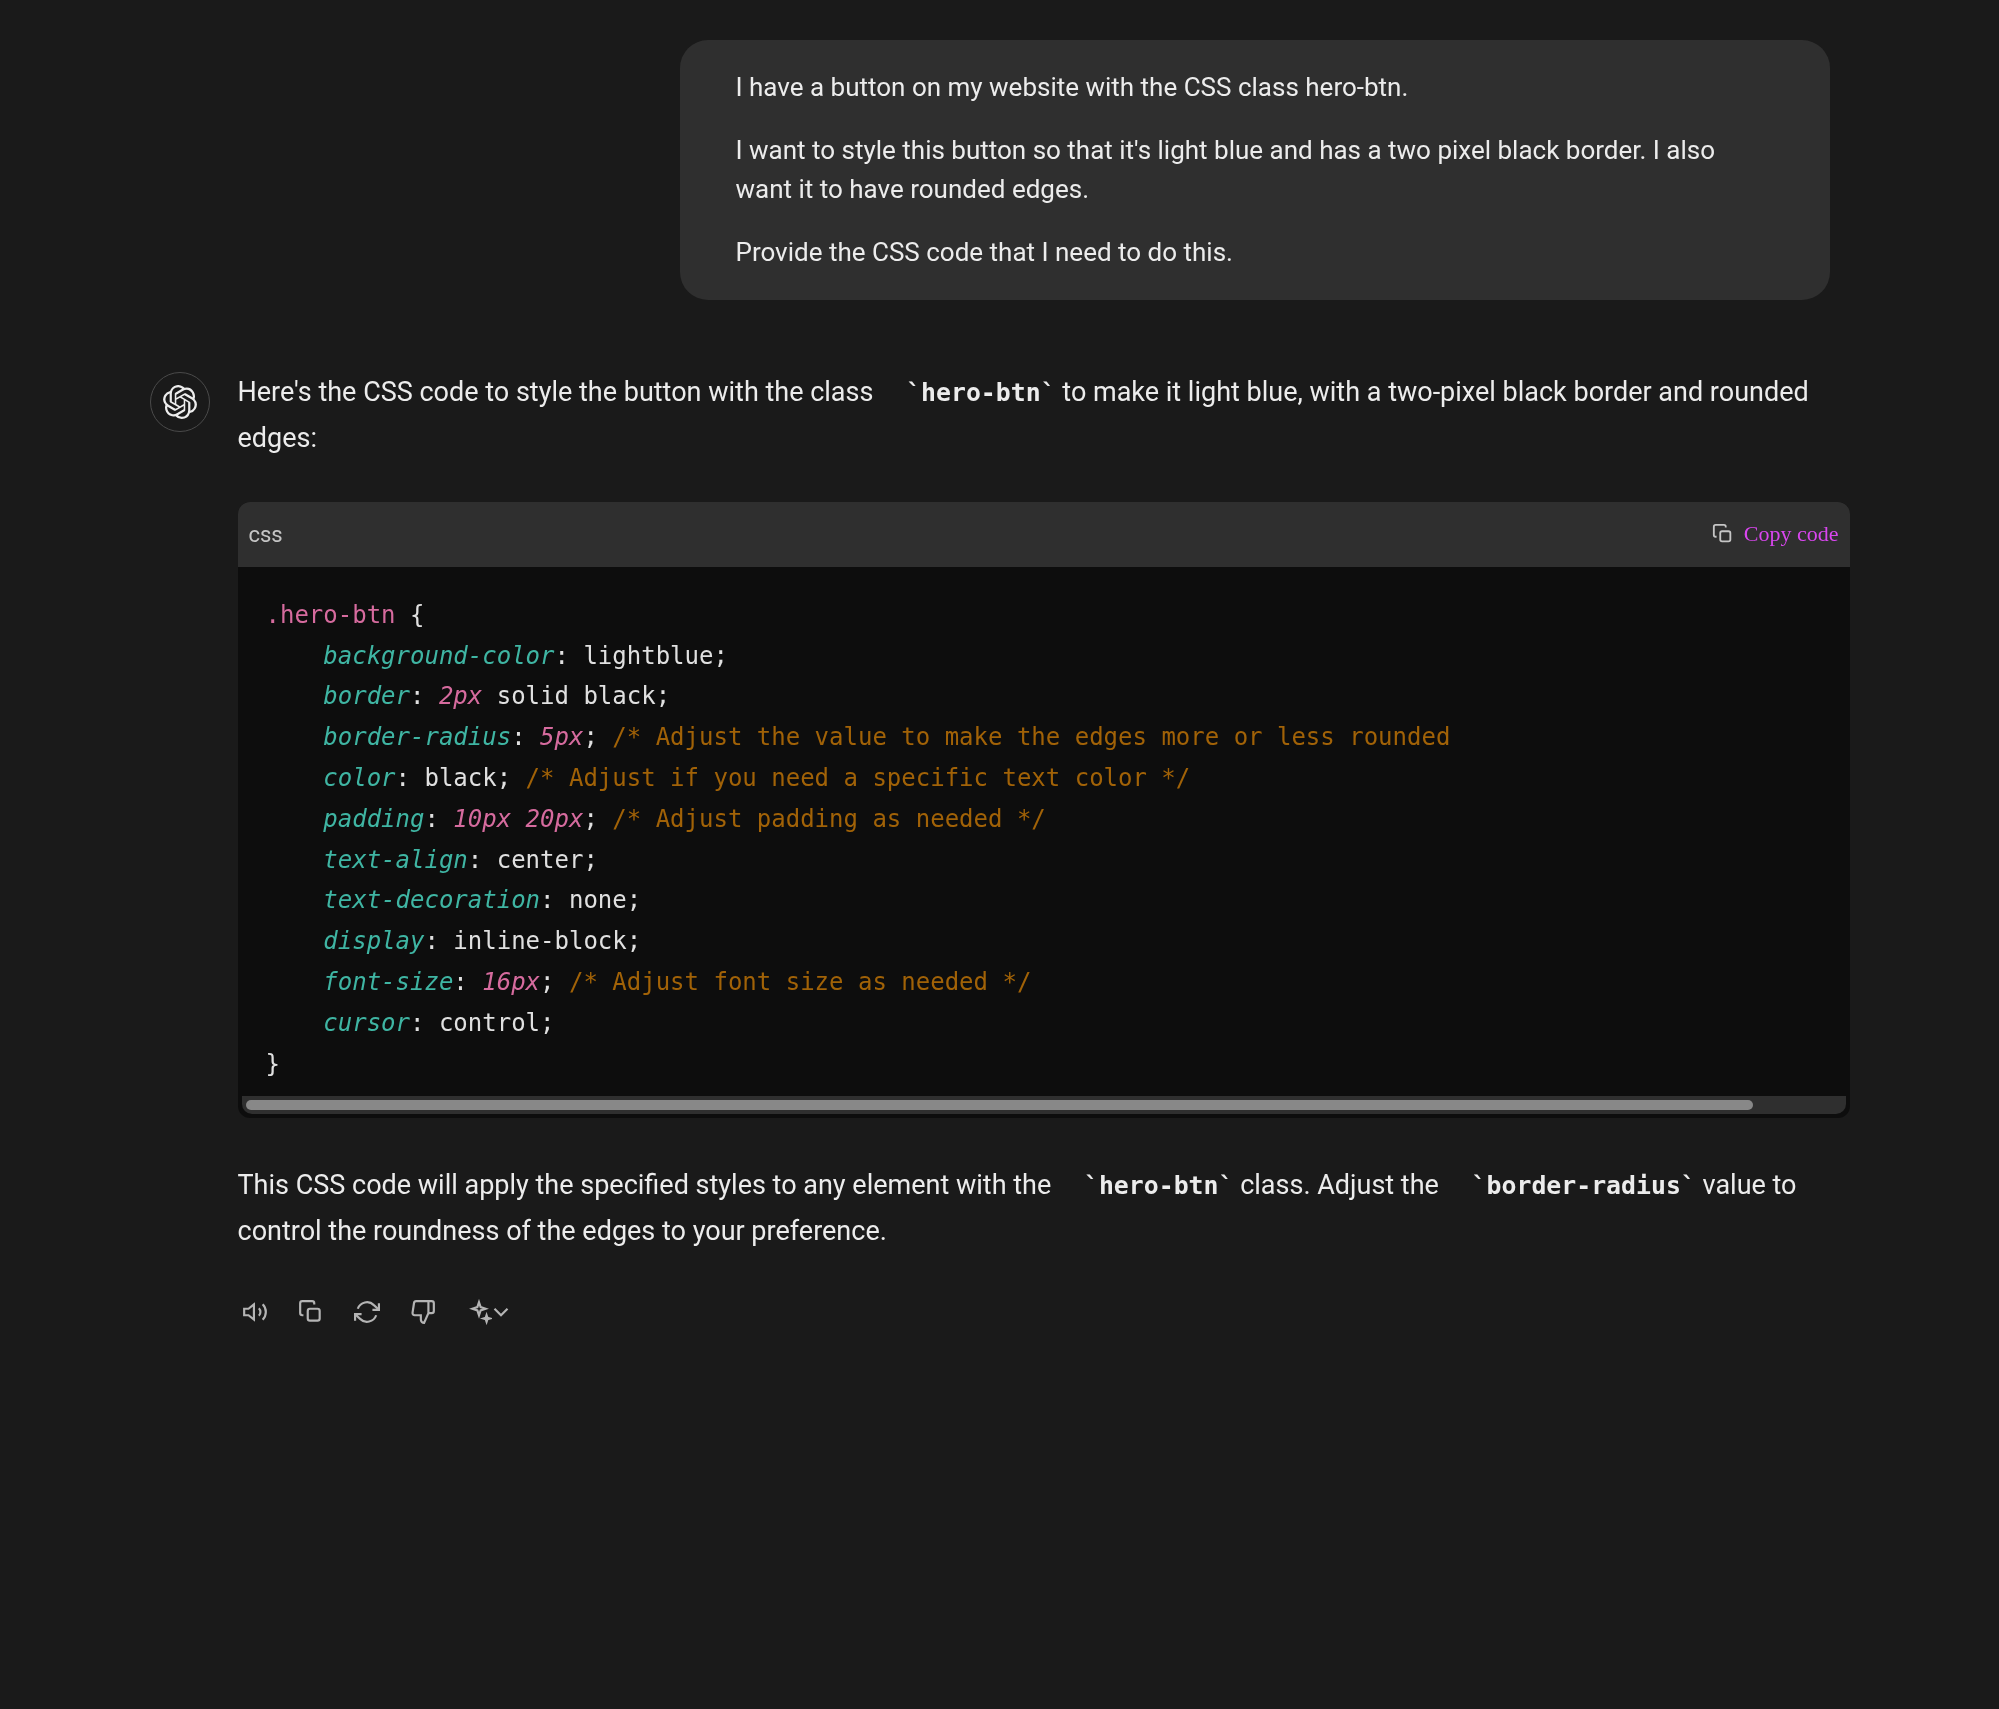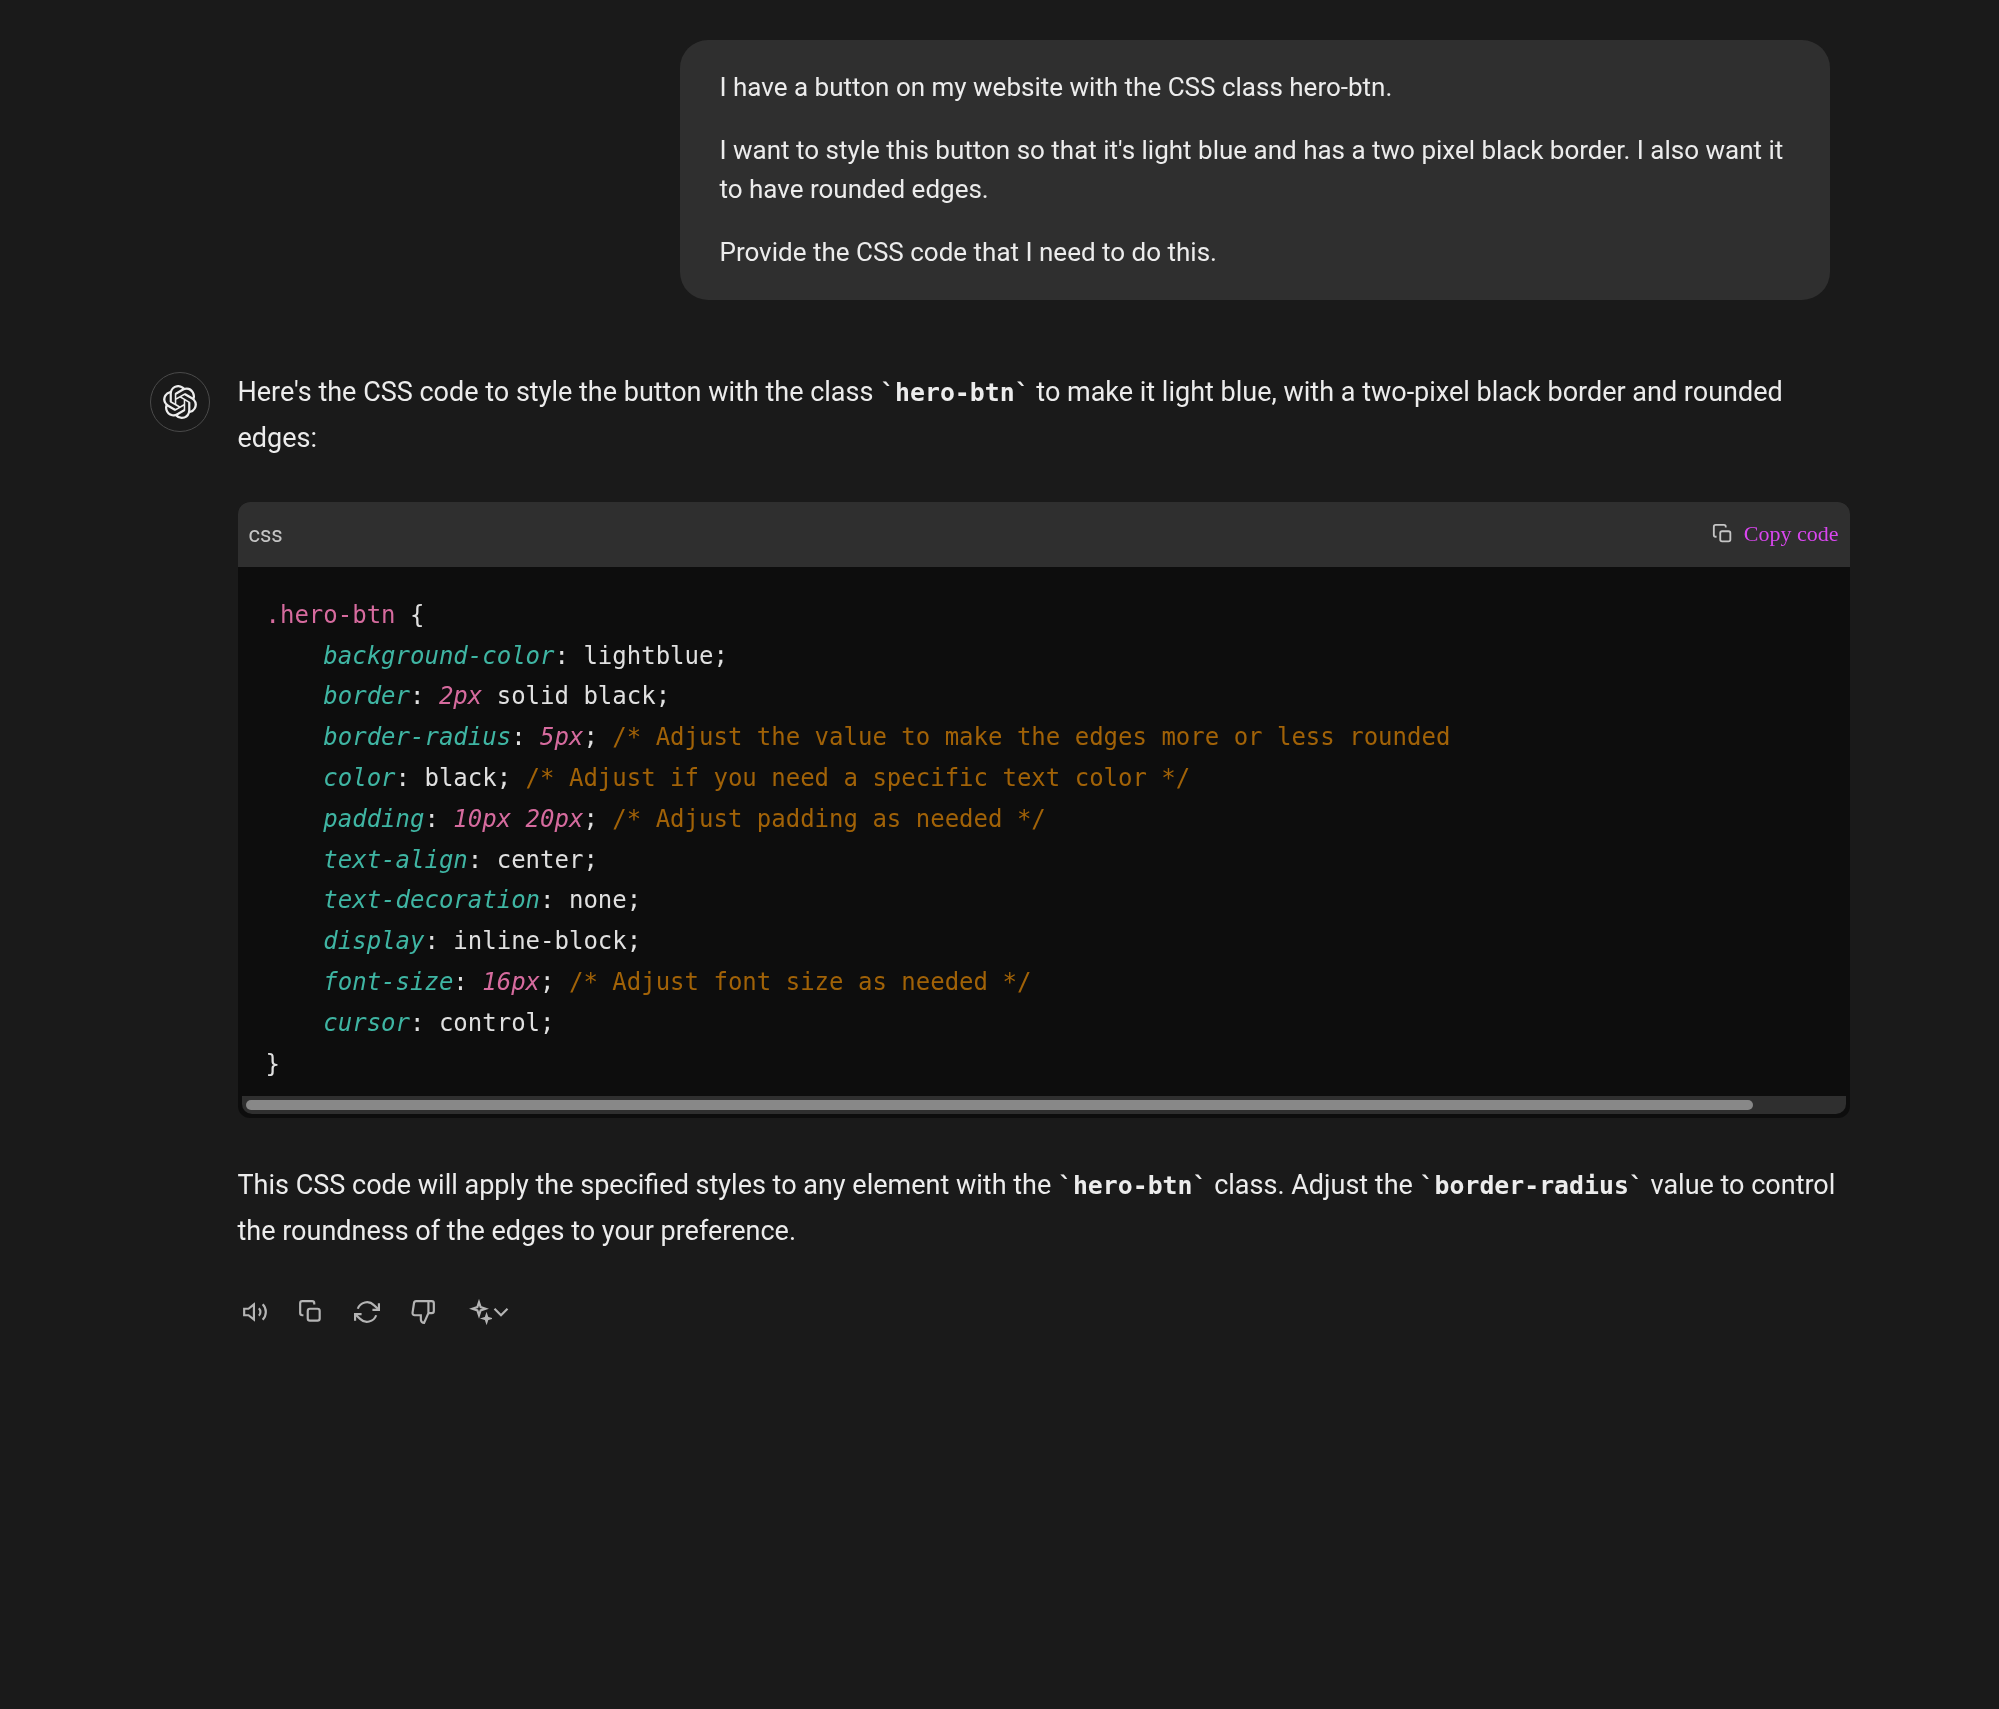--- a/index.html
+++ b/index.html
@@ -15,21 +15,21 @@
       font-size: 25px;
       line-height: 1.5;
     }
     .container {
       max-width: 1700px;
       margin: 0 auto;
     }
     .user-message {
       background-color: #2f2f2f;
       border-radius: 28px;
-      padding: 28px 40px;
+      padding: 28px 56px;
       margin-left: 530px;
       margin-bottom: 70px;
       max-width: 1150px;
     }
     .user-message p {
       margin-bottom: 24px;
       color: #ececec;
       font-size: 26px;
       line-height: 1.5;
     }
@@ -65,20 +65,21 @@
       font-size: 27px;
       line-height: 1.7;
       margin-bottom: 40px;
       color: #ececec;
     }
     .inline-code {
       font-family: "SF Mono", Monaco, Menlo, Consolas, monospace;
       font-size: 0.92em;
       font-weight: 600;
       color: #ececec;
+      margin-left: 26px;
     }
     .code-block {
       background-color: #0d0d0d;
       border-radius: 12px;
       overflow: hidden;
       margin-bottom: 45px;
     }
     .code-header {
       background-color: #2f2f2f;
       padding: 16px 11px;

